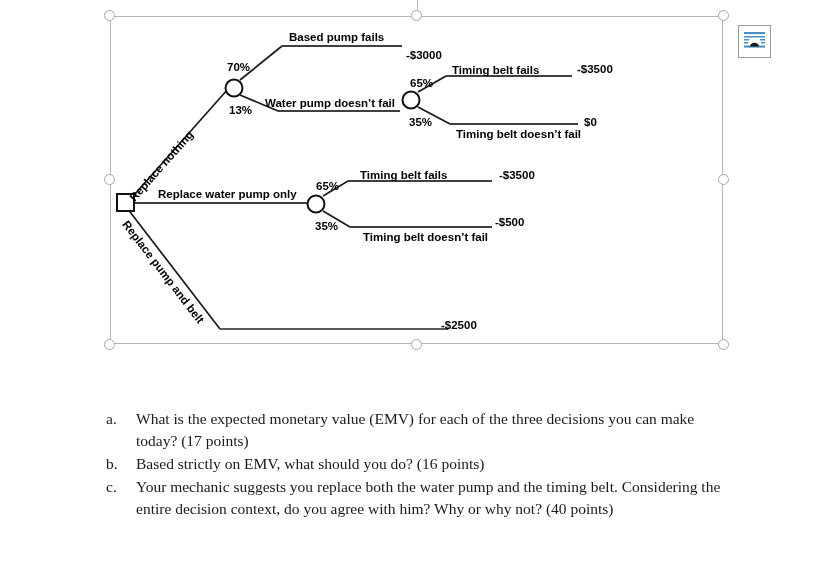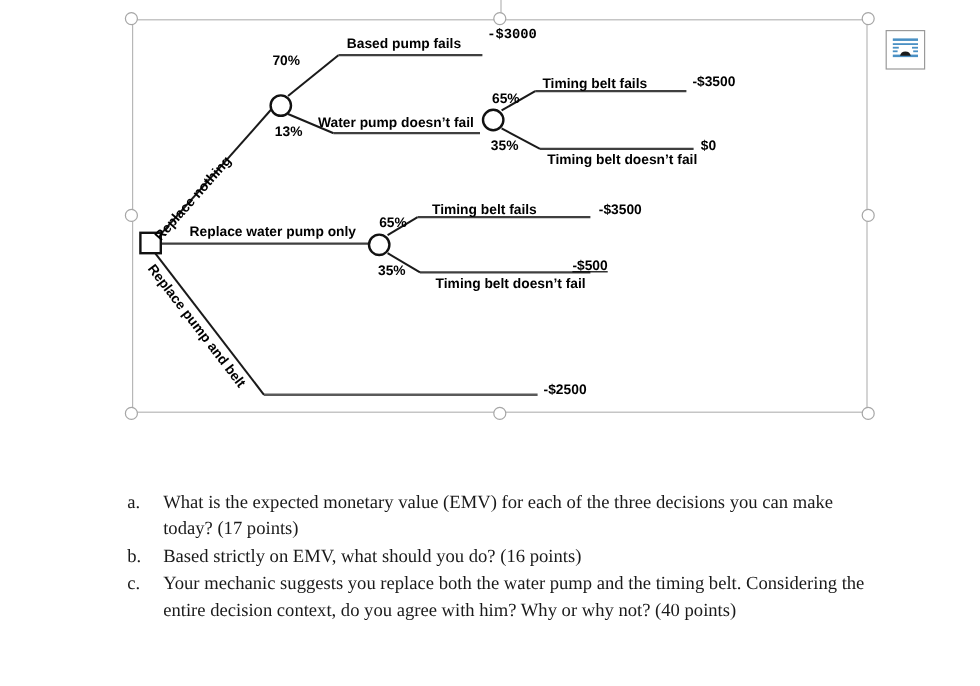--- a/index.html
+++ b/index.html
@@ -166,25 +166,25 @@
 
       <circle cx="124" cy="72" r="8.5" fill="#ffffff" stroke="#111111" stroke-width="2"></circle>
 
       <circle cx="301" cy="84" r="8.5" fill="#ffffff" stroke="#111111" stroke-width="2"></circle>
 
       <circle cx="206" cy="188" r="8.5" fill="#ffffff" stroke="#111111" stroke-width="2"></circle>
     </svg>
 
     <div class="tree-label rot-label" style="left:18px; top:180px; transform: rotate(-48.5deg);">Replace nothing</div>
 
-    <div class="tree-label prob" style="left:117px; top:30px;text-align:right;">70%</div>
+    <div class="tree-label prob" style="left:117px; top:46px;text-align:right;">70%</div>
 
     <div class="tree-label" style="left:179px; top:16px;">Based pump fails</div>
 
-    <div class="tree-label payoff" style="left:296px; top:8px;font-family:Liberation Mono, monospace;">-$3000</div>
+    <div class="tree-label payoff" style="left:296px; top:34px;">-$3000</div>
 
     <div class="tree-label prob" style="left:119px; top:89px;">13%</div>
 
     <div class="tree-label" style="left:155px; top:82px;">Water pump doesn’t fail</div>
 
     <div class="tree-label prob" style="left:300px; top:62px;">65%</div>
 
     <div class="tree-label" style="left:342px; top:49px;">Timing belt fails</div>
 
     <div class="tree-label payoff" style="left:467px; top:48px;">-$3500</div>
@@ -200,25 +200,25 @@
     <div class="tree-label prob" style="left:206px; top:165px;">65%</div>
 
     <div class="tree-label" style="left:250px; top:154px;">Timing belt fails</div>
 
     <div class="tree-label payoff" style="left:389px; top:154px;">-$3500</div>
 
     <div class="tree-label prob" style="left:205px; top:205px;">35%</div>
 
     <div class="tree-label" style="left:253px; top:216px;">Timing belt doesn’t fail</div>
 
-    <div class="tree-label payoff" style="left:367px; top:201px;text-decoration:underline;">-$500</div>
+    <div class="tree-label payoff" style="left:385px; top:201px;">-$500</div>
 
     <div class="tree-label rot-label" style="left:19px; top:203px; transform: rotate(52.5deg);">Replace pump and belt</div>
 
-    <div class="tree-label payoff" style="left:343px; top:304px;text-align:center;">-$2500</div>
+    <div class="tree-label payoff" style="left:331px; top:304px;text-align:center;">-$2500</div>
   </div>
 
   <div class="frame-border"></div>
   <div id="rotate-stalk"></div>
   <div class="handle h-tl"></div>
   <div class="handle h-tm"></div>
   <div class="handle h-tr"></div>
   <div class="handle h-ml"></div>
   <div class="handle h-mr"></div>
   <div class="handle h-bl"></div>

